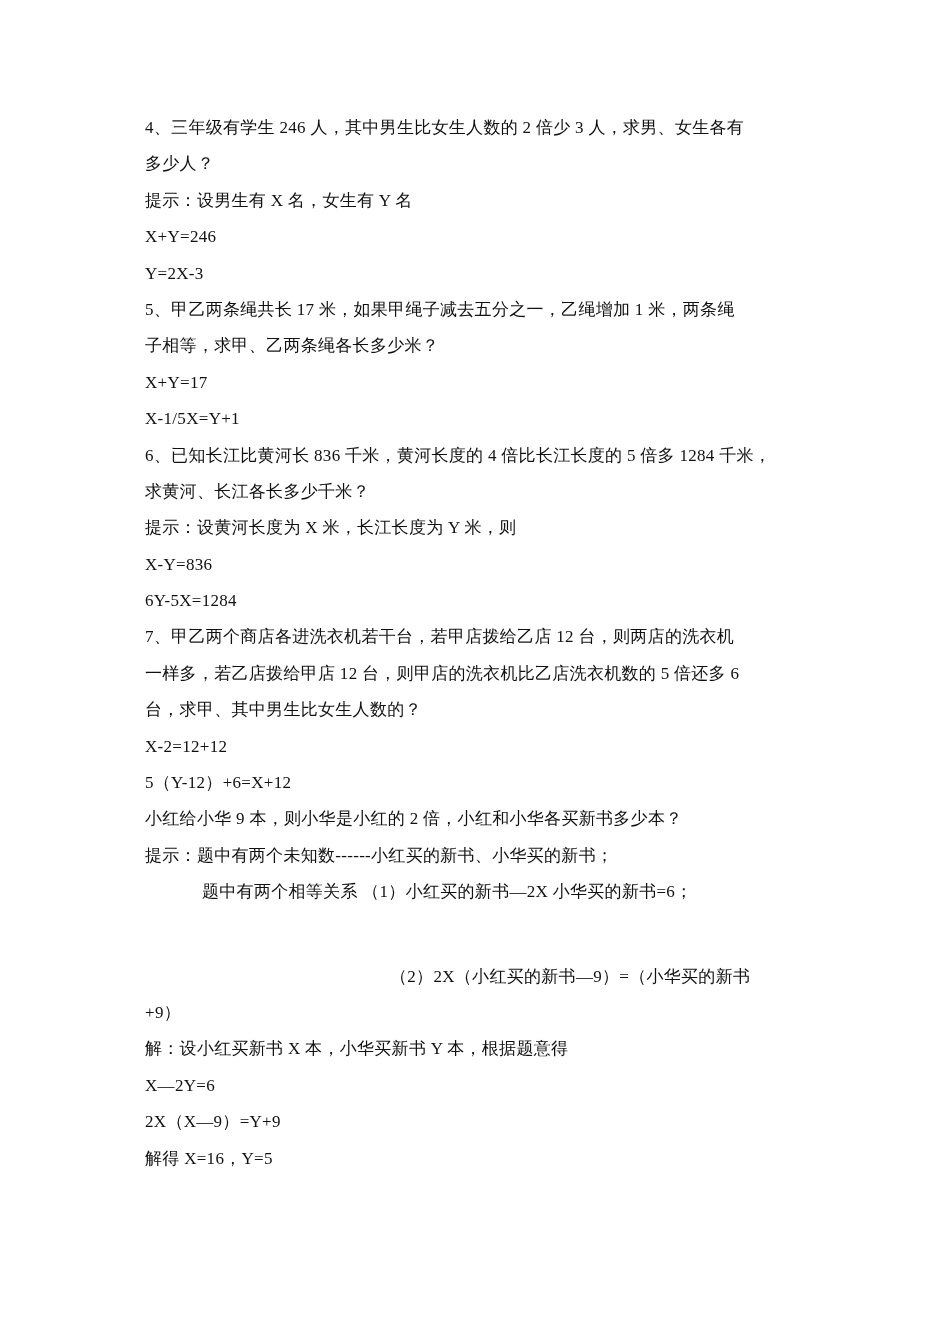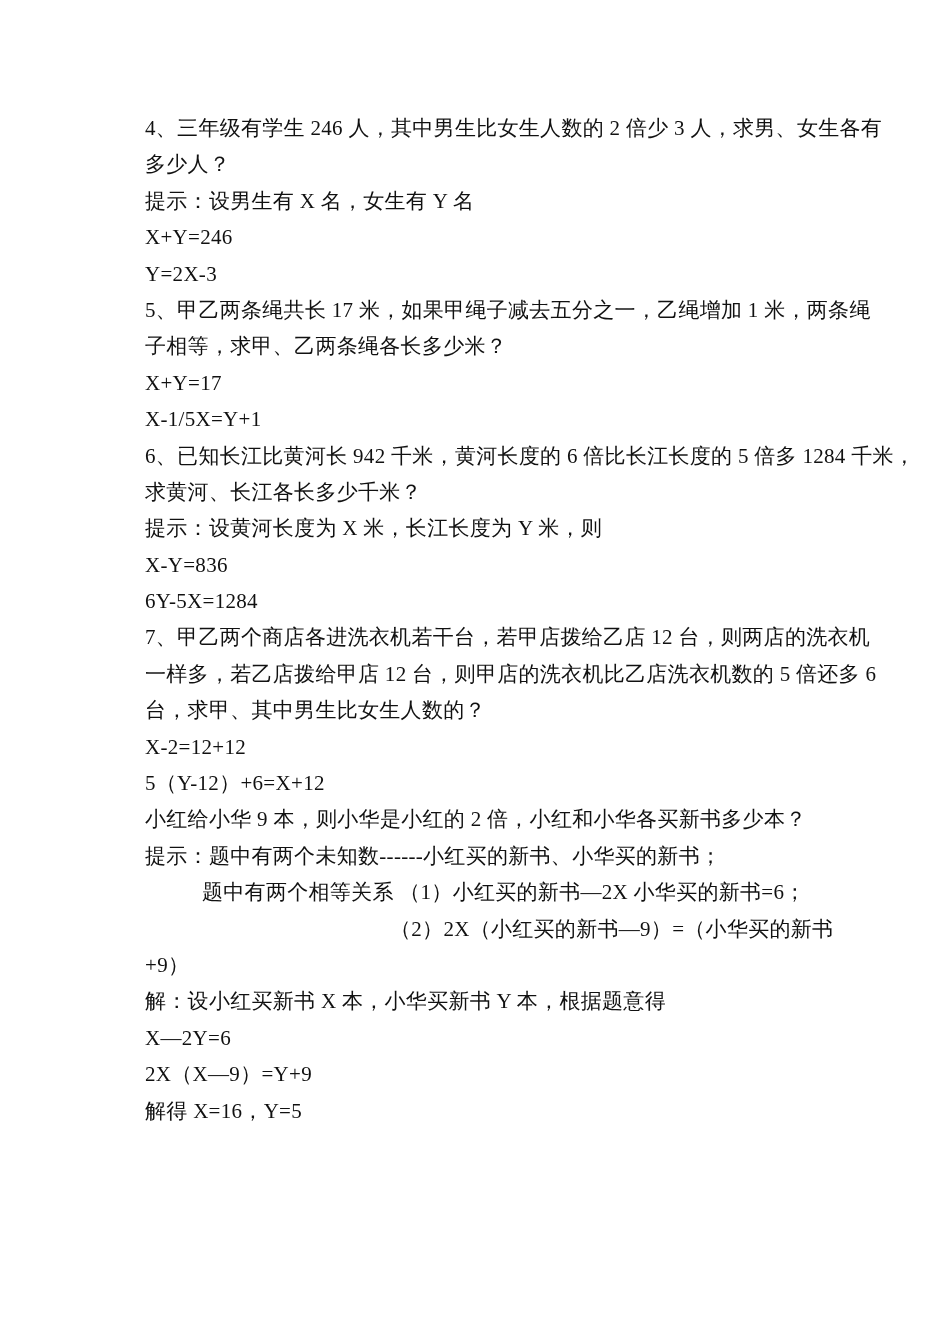--- a/index.html
+++ b/index.html
@@ -1,36 +1,36 @@
 <!DOCTYPE html>
 <html><head>
   <meta charset="utf-8">
   <style>
     html, body { margin: 0; padding: 0; background: #ffffff; }
     body { width: 950px; height: 1344px; position: relative; overflow: hidden;
            font-family: "Liberation Serif", "DejaVu Serif", serif; color: #111; }
     .page { position: absolute; left: 145px; top: 110px; width: 680px; }
-    .line { height: 36.4px; line-height: 36.4px; font-size: 21px; white-space: nowrap; letter-spacing: 0.3px; }
+    .line { height: 36.4px; line-height: 36.4px; font-size: 17px; white-space: nowrap; letter-spacing: 0.3px; }
     .indent1 { padding-left: 57px; }
-    .indent2 { padding-left: 245px; }
+    .indent2 { padding-left: 245px; margin-top: 48px; }
   </style>
 </head>
 <body>
 
 <div class="page">
   <div class="line">4、三年级有学生 246 人，其中男生比女生人数的 2 倍少 3 人，求男、女生各有</div>
   <div class="line">多少人？</div>
   <div class="line">提示：设男生有 X 名，女生有 Y 名</div>
   <div class="line">X+Y=246</div>
   <div class="line">Y=2X-3</div>
   <div class="line">5、甲乙两条绳共长 17 米，如果甲绳子减去五分之一，乙绳增加 1 米，两条绳</div>
   <div class="line">子相等，求甲、乙两条绳各长多少米？</div>
   <div class="line">X+Y=17</div>
   <div class="line">X-1/5X=Y+1</div>
-  <div class="line">6、已知长江比黄河长 942 千米，黄河长度的 6 倍比长江长度的 5 倍多 1284 千米，</div>
+  <div class="line">6、已知长江比黄河长 836 千米，黄河长度的 4 倍比长江长度的 5 倍多 1284 千米，</div>
   <div class="line">求黄河、长江各长多少千米？</div>
   <div class="line">提示：设黄河长度为 X 米，长江长度为 Y 米，则</div>
   <div class="line">X-Y=836</div>
   <div class="line">6Y-5X=1284</div>
   <div class="line">7、甲乙两个商店各进洗衣机若干台，若甲店拨给乙店 12 台，则两店的洗衣机</div>
   <div class="line">一样多，若乙店拨给甲店 12 台，则甲店的洗衣机比乙店洗衣机数的 5 倍还多 6</div>
   <div class="line">台，求甲、其中男生比女生人数的？</div>
   <div class="line">X-2=12+12</div>
   <div class="line">5（Y-12）+6=X+12</div>
   <div class="line">小红给小华 9 本，则小华是小红的 2 倍，小红和小华各买新书多少本？</div>

